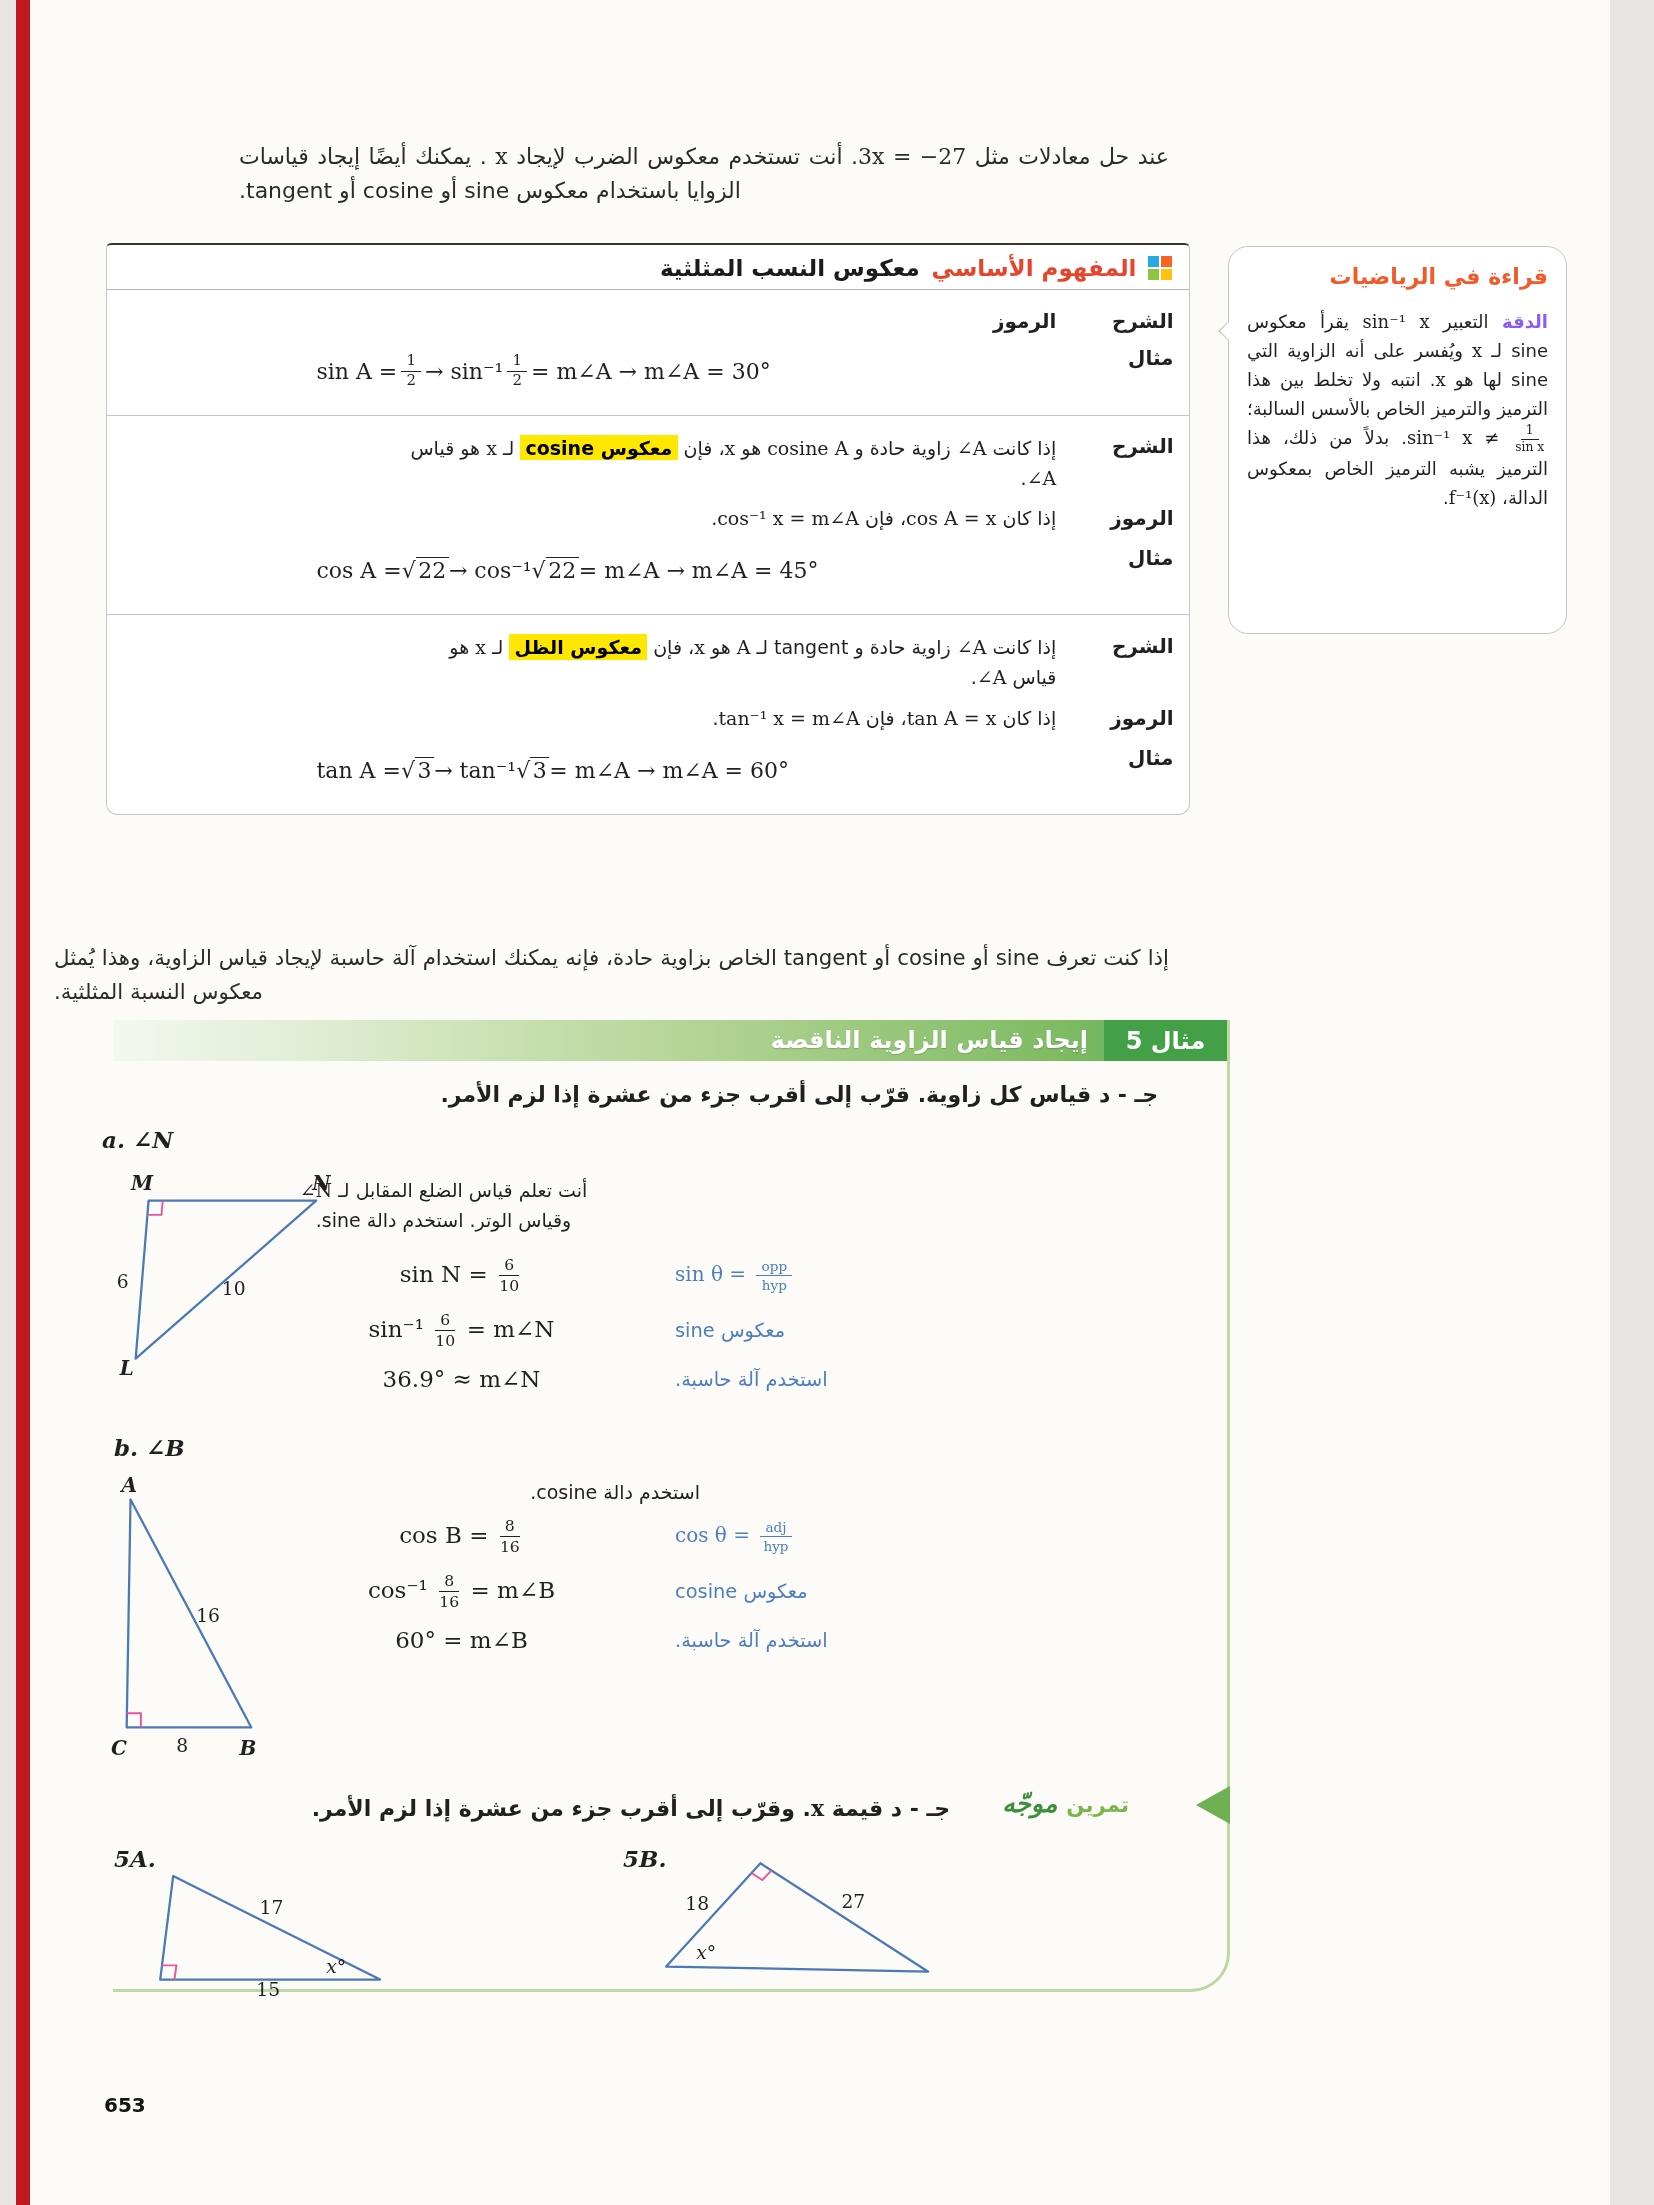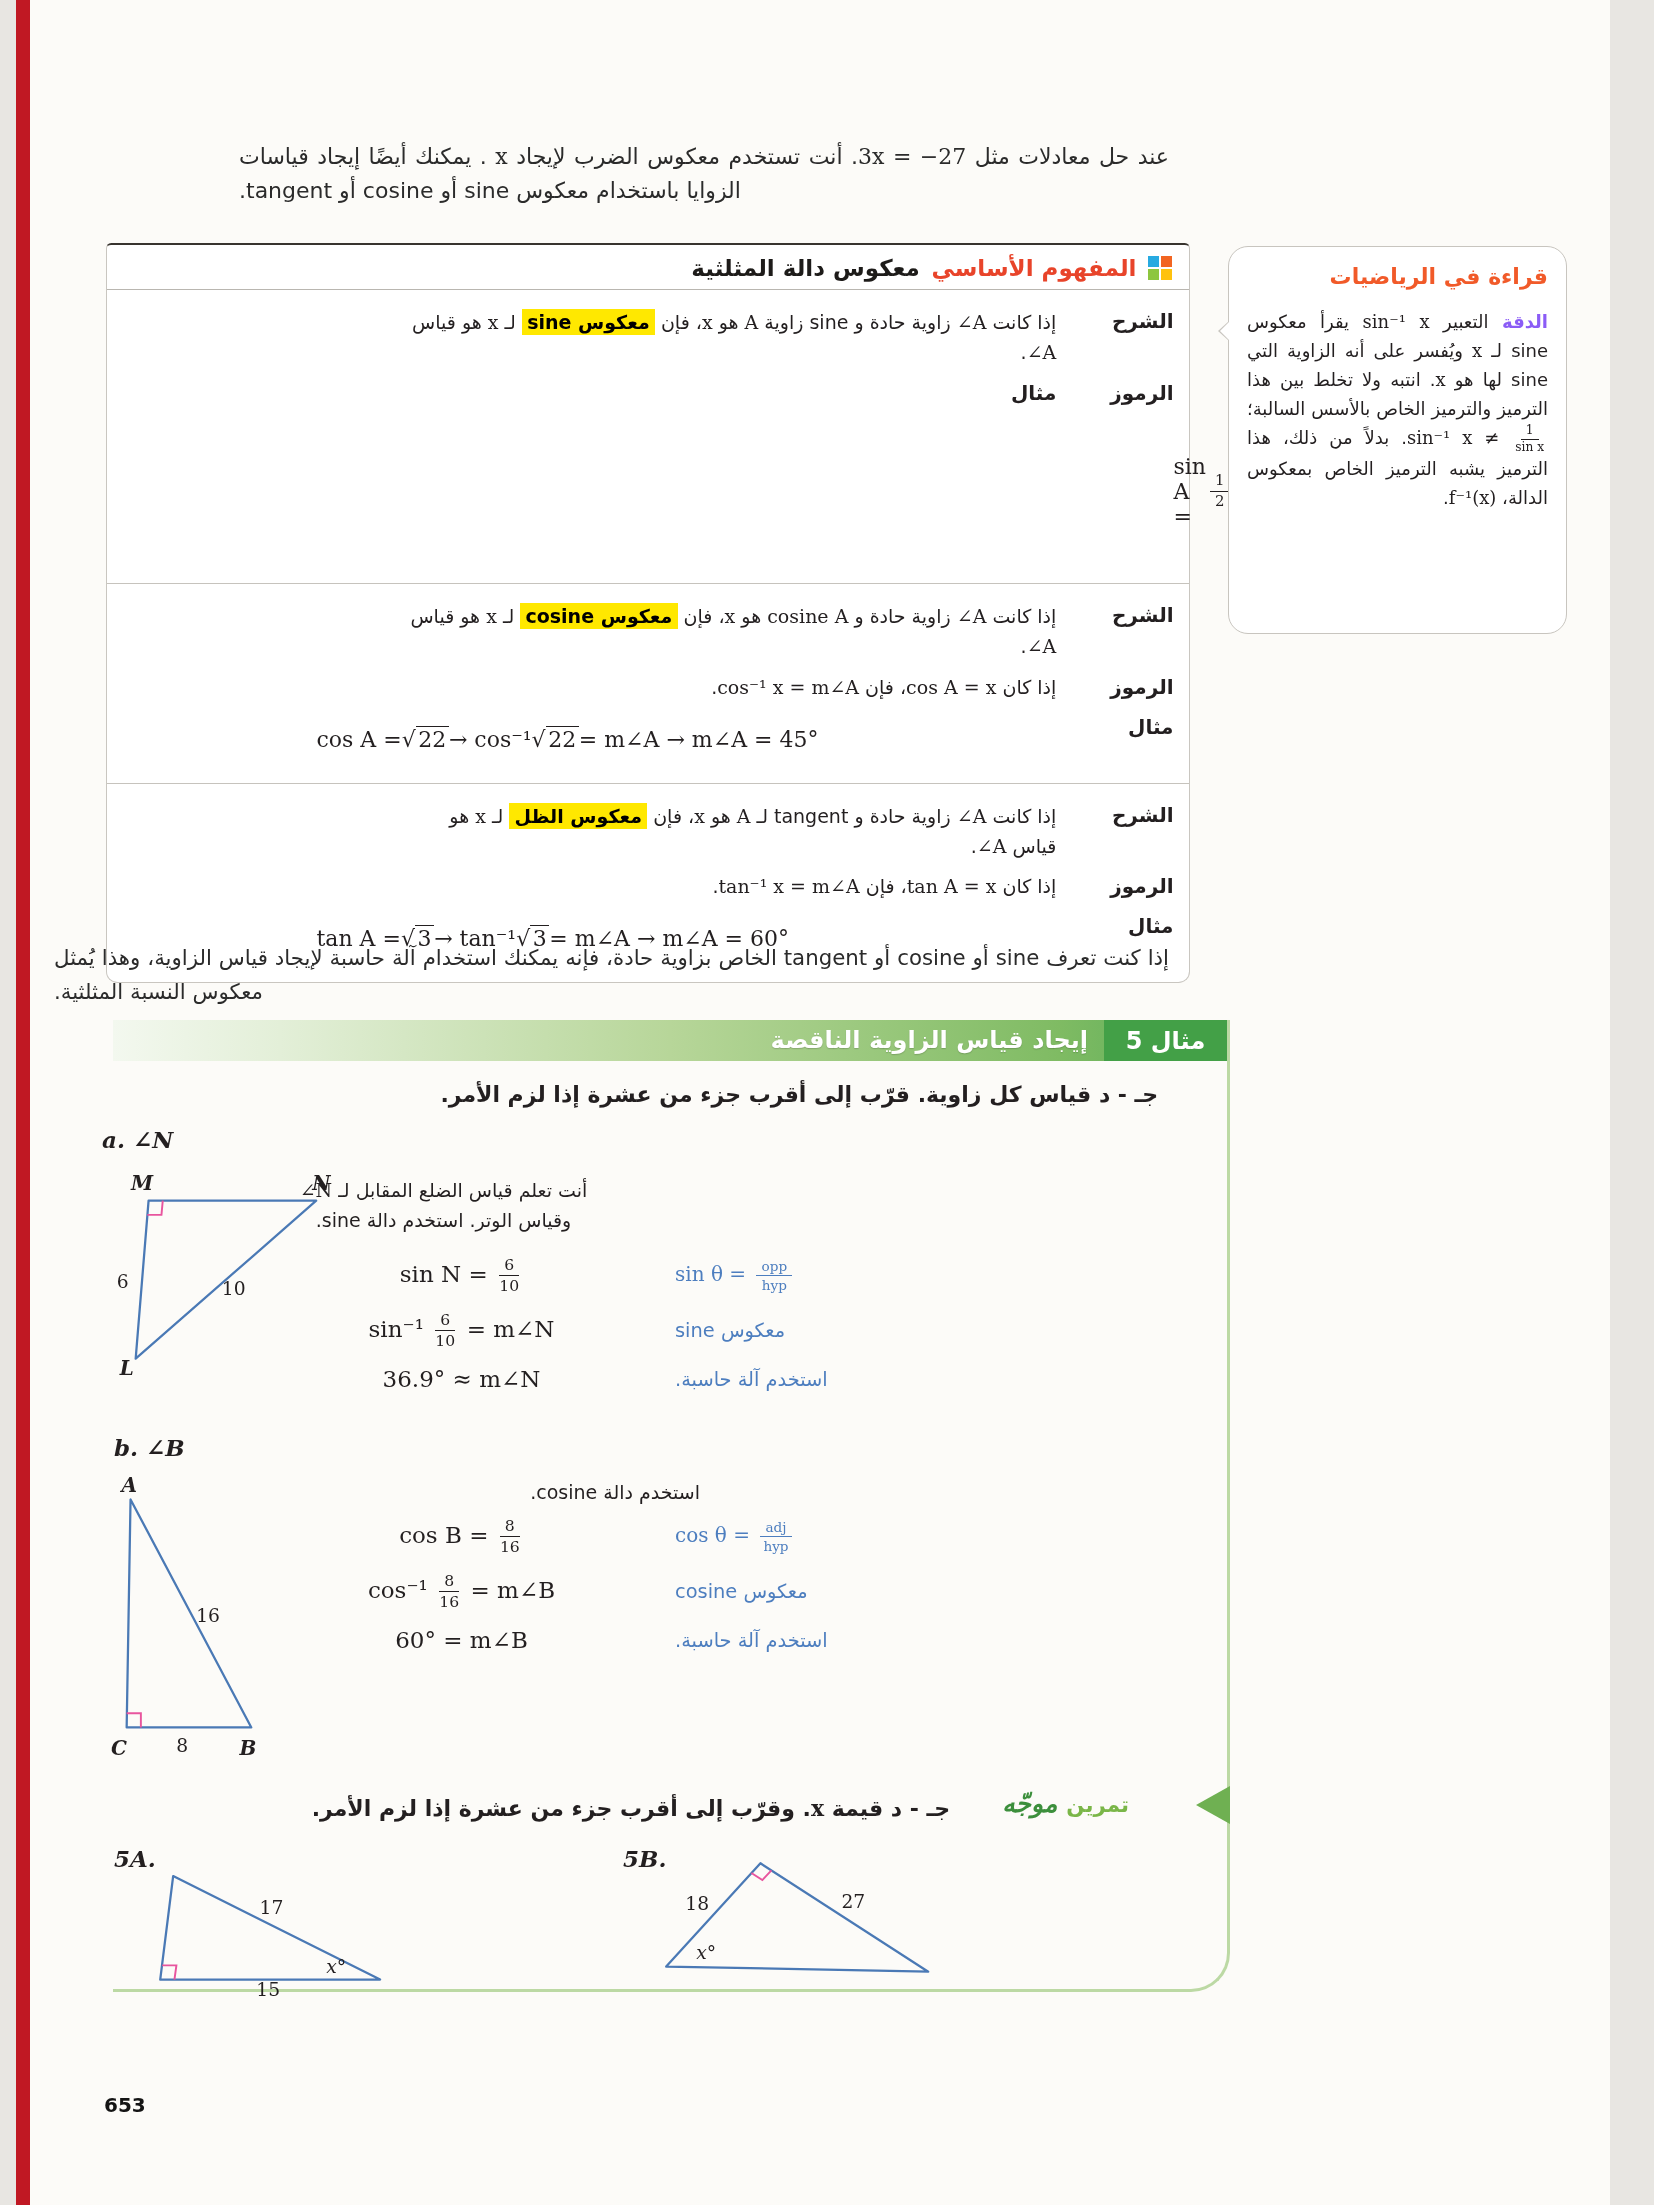--- a/index.html
+++ b/index.html
@@ -120,28 +120,25 @@
 
   <section class="kc">
     <header class="kc-head">
       <span class="kc-icon">
           <i></i>
           <i></i>
           <i></i>
           <i></i>
         </span>
       <span class="kc-kicker">المفهوم الأساسي</span>
-      <span class="kc-title">معكوس دالة المثلثية</span>
+      <span class="kc-title">معكوس النسب المثلثية</span>
     </header>
 
     <div class="kc-row">
       <div class="kc-label">الشرح</div>
-      <div class="kc-words">
-        <span>إذا كانت <span class="emb" dir="ltr">∠A</span> زاوية حادة و sine زاوية <span class="emb" dir="ltr">A</span> هو <span class="emb" dir="ltr">x</span>، فإن </span><mark>معكوس sine</mark><span> لـ <span class="emb" dir="ltr">x</span> هو قياس <span class="emb" dir="ltr">∠A</span>.</span>
-      </div>
       <div class="kc-label">الرموز</div>
       <div class="kc-label">مثال</div>
       <div class="kc-example" dir="ltr">sin A = <span class="fr">
             <span class="fn">1</span>
             <span class="fd">2</span>
           </span> → sin⁻¹ <span class="fr">
             <span class="fn">1</span>
             <span class="fd">2</span>
           </span> = m∠A → m∠A = 30°</div>
     </div>

